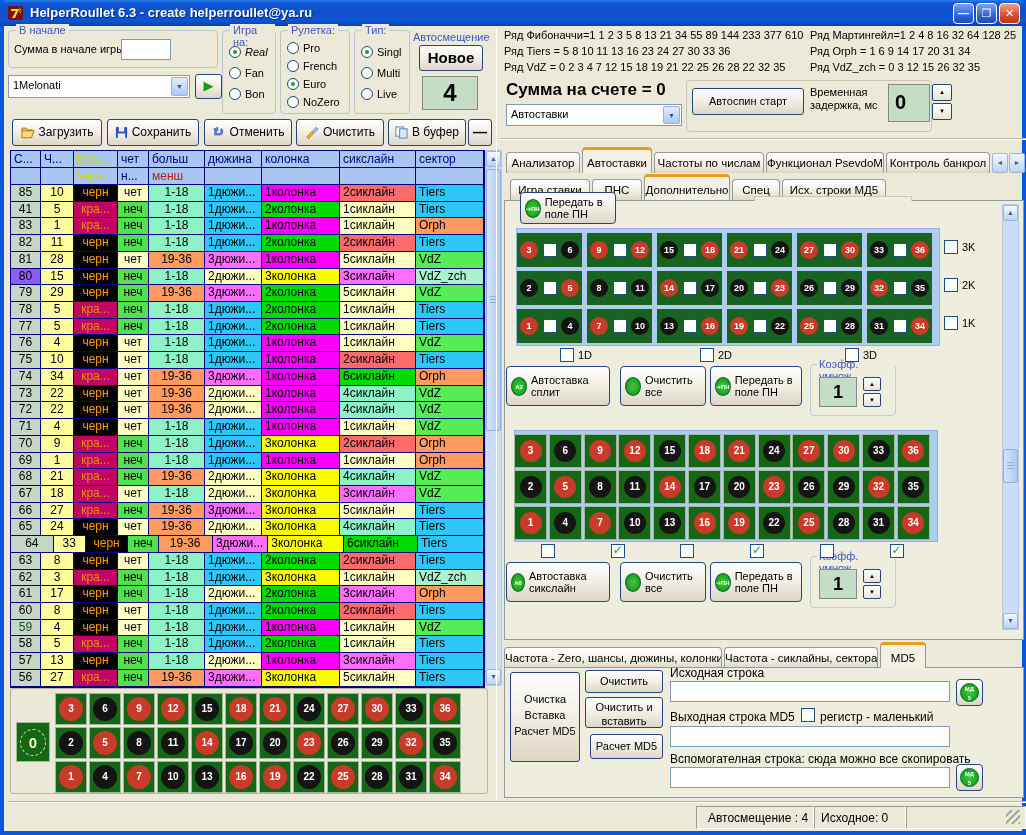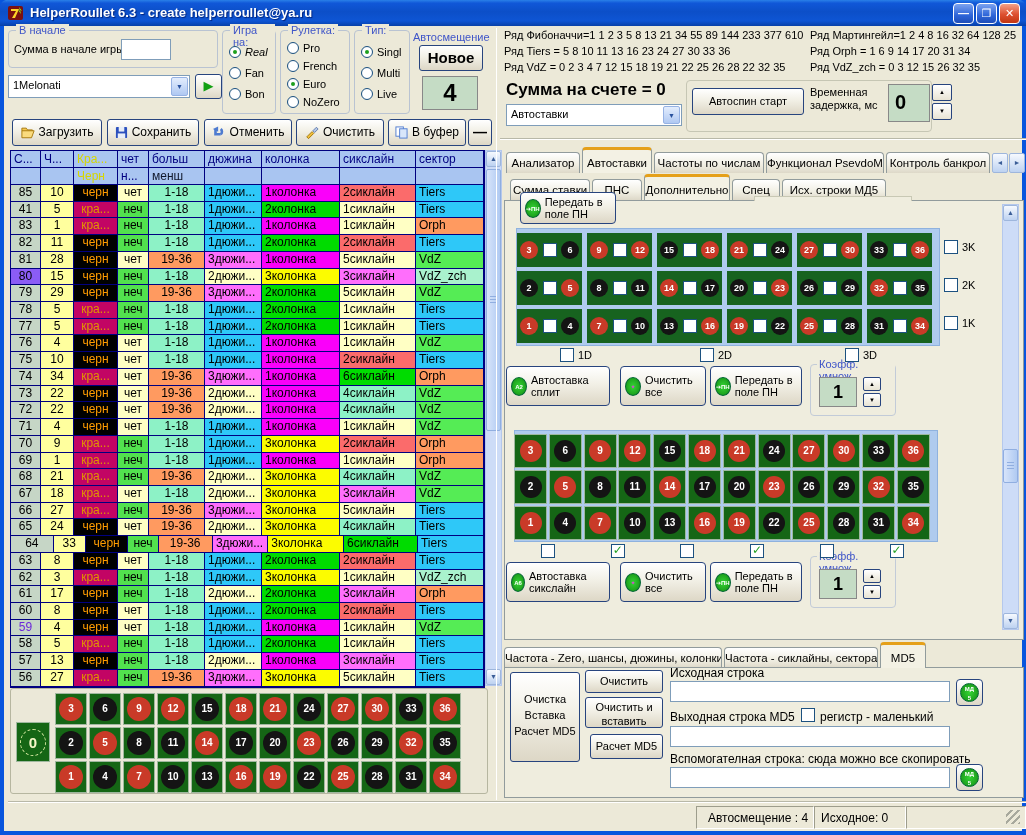--- a/index.html
+++ b/index.html
@@ -214,21 +214,21 @@
         <div class="tc" style="width: 57px; height: 17px; color: rgb(0, 0, 128); text-align: left; padding-left: 3px;">дюжина</div>
         <div class="tc" style="width: 78px; height: 17px; color: rgb(0, 0, 128); text-align: left; padding-left: 3px;">колонка</div>
         <div class="tc" style="width: 76px; height: 17px; color: rgb(0, 0, 128); text-align: left; padding-left: 3px;">сикслайн</div>
         <div class="tc" style="width: 68px; height: 17px; color: rgb(0, 0, 128); text-align: left; padding-left: 3px;">сектор</div>
       </div>
       <div class="trow hrow">
         <div class="tc" style="width: 30px; height: 17px; color: rgb(0, 0, 128); text-align: left; padding-left: 3px;"></div>
         <div class="tc" style="width: 33px; height: 17px; color: rgb(0, 0, 128); text-align: left; padding-left: 3px;"></div>
         <div class="tc" style="width: 44px; height: 17px; color: rgb(214, 214, 0); text-align: left; padding-left: 3px;">Черн</div>
         <div class="tc" style="width: 31px; height: 17px; color: rgb(0, 0, 128); text-align: left; padding-left: 3px;">н...</div>
-        <div class="tc" style="width: 56px; height: 17px; color: #0f172a; text-align: left; padding-left: 3px;">менш</div>
+        <div class="tc" style="width: 56px; height: 17px; color: #b91c1c; text-align: left; padding-left: 3px;">менш</div>
         <div class="tc" style="width: 57px; height: 17px; color: rgb(0, 0, 128); text-align: left; padding-left: 3px;"></div>
         <div class="tc" style="width: 78px; height: 17px; color: rgb(0, 0, 128); text-align: left; padding-left: 3px;"></div>
         <div class="tc" style="width: 76px; height: 17px; color: rgb(0, 0, 128); text-align: left; padding-left: 3px;"></div>
         <div class="tc" style="width: 68px; height: 17px; color: rgb(0, 0, 128); text-align: left; padding-left: 3px;"></div>
       </div>
       <div class="trow">
         <div class="tc" style="width: 30px; height: 16.73px; background: rgb(198, 214, 198); color: rgb(0, 0, 0);">85</div>
         <div class="tc" style="width: 33px; height: 16.73px; background: rgb(255, 255, 158); color: rgb(0, 0, 0);">10</div>
         <div class="tc" style="width: 44px; height: 16.73px; background: rgb(0, 0, 0); color: rgb(255, 156, 0);">черн</div>
         <div class="tc" style="width: 31px; height: 16.73px; background: rgb(255, 255, 196); color: rgb(0, 0, 0);">чет</div>
@@ -507,21 +507,21 @@
         <div class="tc" style="width: 33px; height: 16.73px; background: rgb(255, 255, 158); color: rgb(0, 0, 0);">8</div>
         <div class="tc" style="width: 44px; height: 16.73px; background: rgb(0, 0, 0); color: rgb(255, 156, 0);">черн</div>
         <div class="tc" style="width: 31px; height: 16.73px; background: rgb(255, 255, 196); color: rgb(0, 0, 0);">чет</div>
         <div class="tc" style="width: 56px; height: 16.73px; background: rgb(141, 242, 198); color: rgb(0, 0, 0);">1-18</div>
         <div class="tc l" style="width: 57px; height: 16.73px; background: rgb(46, 200, 248); color: rgb(0, 0, 0);">1дюжи...</div>
         <div class="tc l" style="width: 78px; height: 16.73px; background: rgb(0, 220, 0); color: rgb(0, 0, 0);">2колонка</div>
         <div class="tc l" style="width: 76px; height: 16.73px; background: rgb(251, 107, 107); color: rgb(0, 0, 0);">2сиклайн</div>
         <div class="tc l" style="width: 68px; height: 16.73px; background: rgb(46, 200, 248); color: rgb(0, 0, 0);">Tiers</div>
       </div>
       <div class="trow">
-        <div class="tc" style="width: 30px; height: 16.73px; background: rgb(198, 214, 198); color: #6d28d9;">59</div>
+        <div class="tc" style="width: 30px; height: 16.73px; background: rgb(198, 214, 198); color: #14532d;">59</div>
         <div class="tc" style="width: 33px; height: 16.73px; background: rgb(255, 255, 158); color: rgb(0, 0, 0);">4</div>
         <div class="tc" style="width: 44px; height: 16.73px; background: rgb(0, 0, 0); color: rgb(255, 156, 0);">черн</div>
         <div class="tc" style="width: 31px; height: 16.73px; background: rgb(255, 255, 196); color: rgb(0, 0, 0);">чет</div>
         <div class="tc" style="width: 56px; height: 16.73px; background: rgb(141, 242, 198); color: rgb(0, 0, 0);">1-18</div>
         <div class="tc l" style="width: 57px; height: 16.73px; background: rgb(46, 200, 248); color: rgb(0, 0, 0);">1дюжи...</div>
         <div class="tc l" style="width: 78px; height: 16.73px; background: rgb(250, 0, 250); color: rgb(0, 0, 0);">1колонка</div>
         <div class="tc l" style="width: 76px; height: 16.73px; background: rgb(255, 255, 196); color: rgb(0, 0, 0);">1сиклайн</div>
         <div class="tc l" style="width: 68px; height: 16.73px; background: rgb(85, 236, 85); color: rgb(0, 0, 0);">VdZ</div>
       </div>
       <div class="trow">
@@ -705,21 +705,21 @@
       <div class="tab" style="left: 0px; width: 74px;">Анализатор</div>
       <div class="tab active" style="left: 76px; width: 70px;">Автоставки</div>
       <div class="tab" style="left: 148px; width: 110px;">Частоты по числам</div>
       <div class="tab" style="left: 260px; width: 118px;">Функционал PsevdoMS</div>
       <div class="tab" style="left: 380px; width: 104px;">Контроль банкрол</div>
     </div>
   <div class="sb-btn" style="left:988px;top:153px;width:16px;height:20px;line-height:18px">◄</div>
   <div class="sb-btn" style="left:1005px;top:153px;width:16px;height:20px;line-height:18px">►</div>
 
   <div class="tabstrip" id="sub-tabs" style="left:506px;top:173px;width:500px;height:27px">
-      <div class="tab" style="left: 0px; width: 80px;">Сумма ставки</div>
+      <div class="tab" style="left: 0px; width: 80px;">Игра ставки</div>
       <div class="tab" style="left: 82px; width: 50px;">ПНС</div>
       <div class="tab active" style="left: 134px; width: 86px;">Дополнительно</div>
       <div class="tab" style="left: 222px; width: 48px;">Спец</div>
       <div class="tab" style="left: 272px; width: 104px;">Исх. строки МД5</div>
     </div>
 
   <div class="page" style="left:500px;top:200px;width:520px;height:440px"></div>
   <div class="abs" style="left:750px;top:196px;width:158px;height:5px;border:1px solid #C8C8B4;border-bottom:none;background:#EFEDDE"></div>
 
   <div class="gbtn" style="left:516px;top:192px;width:96px;height:32px">

